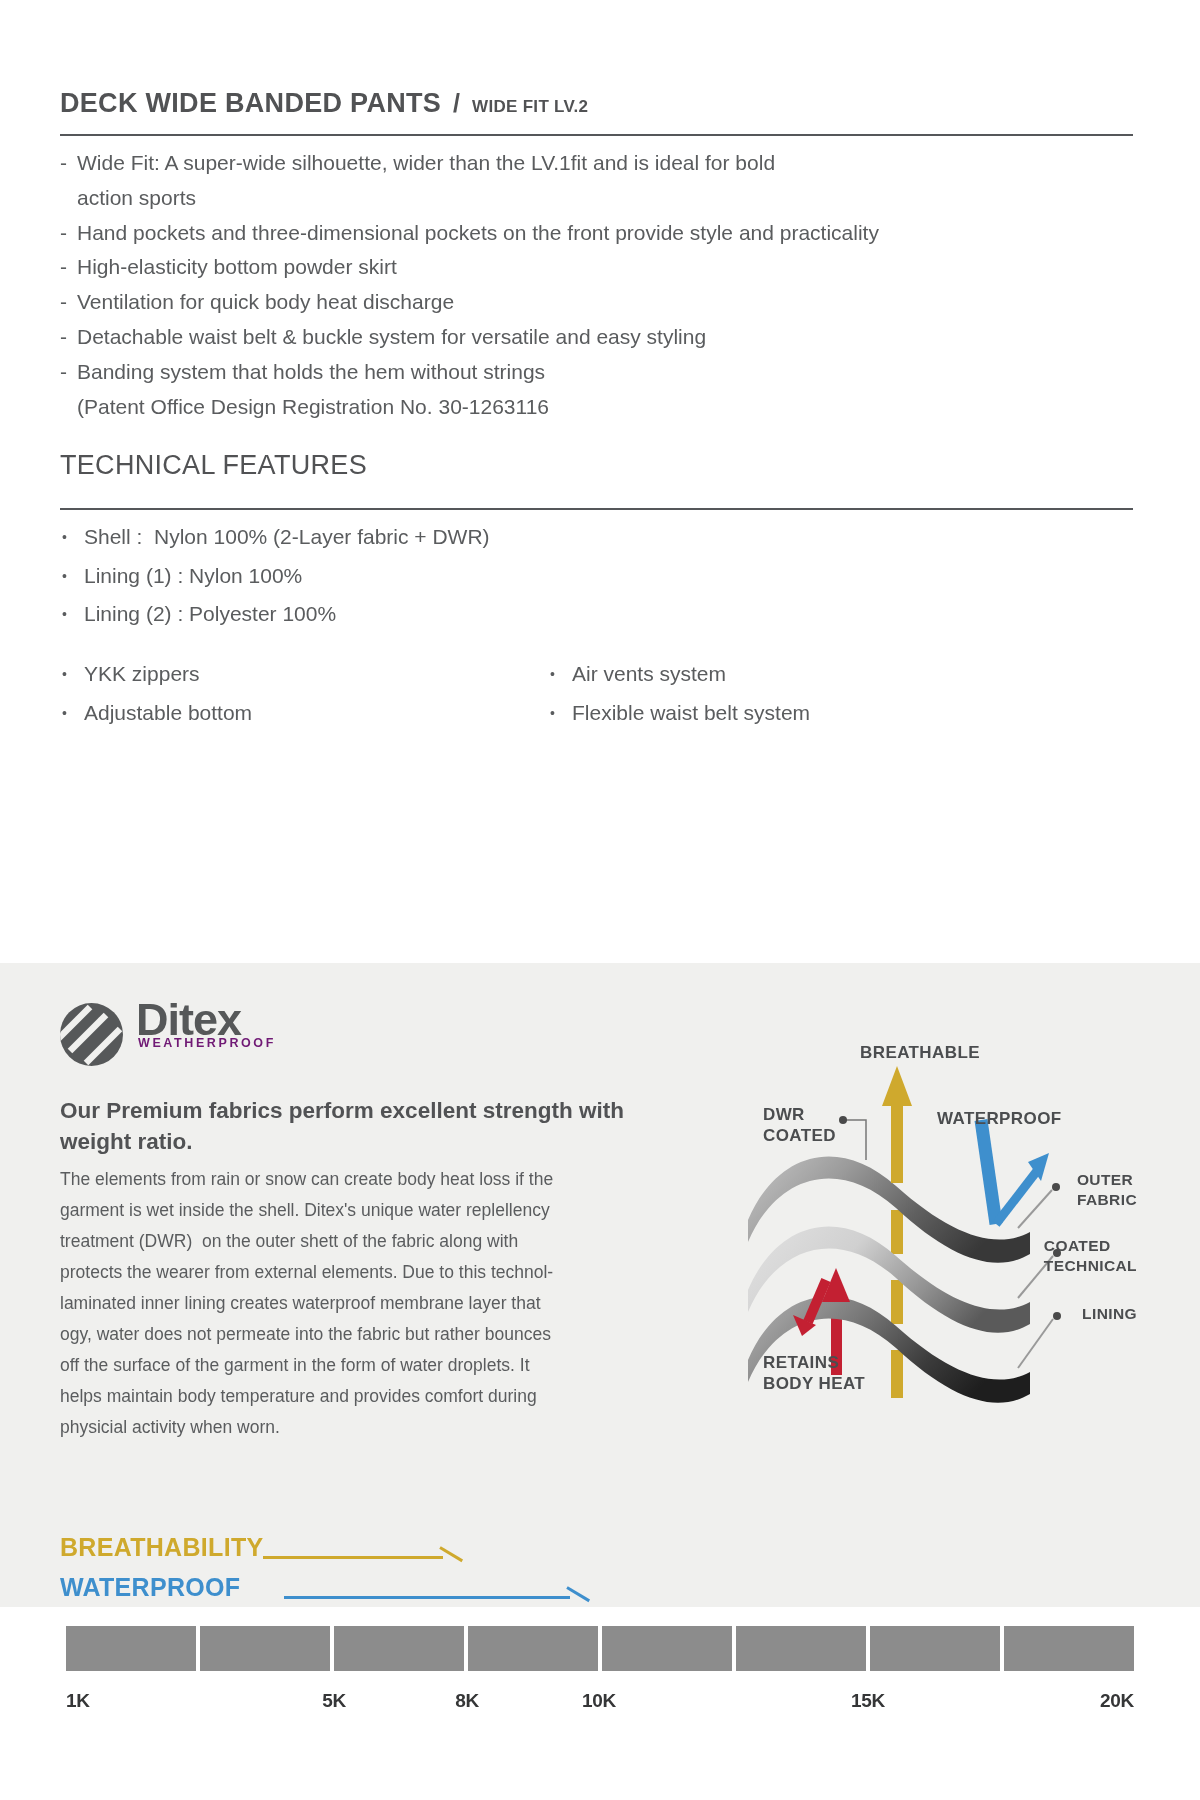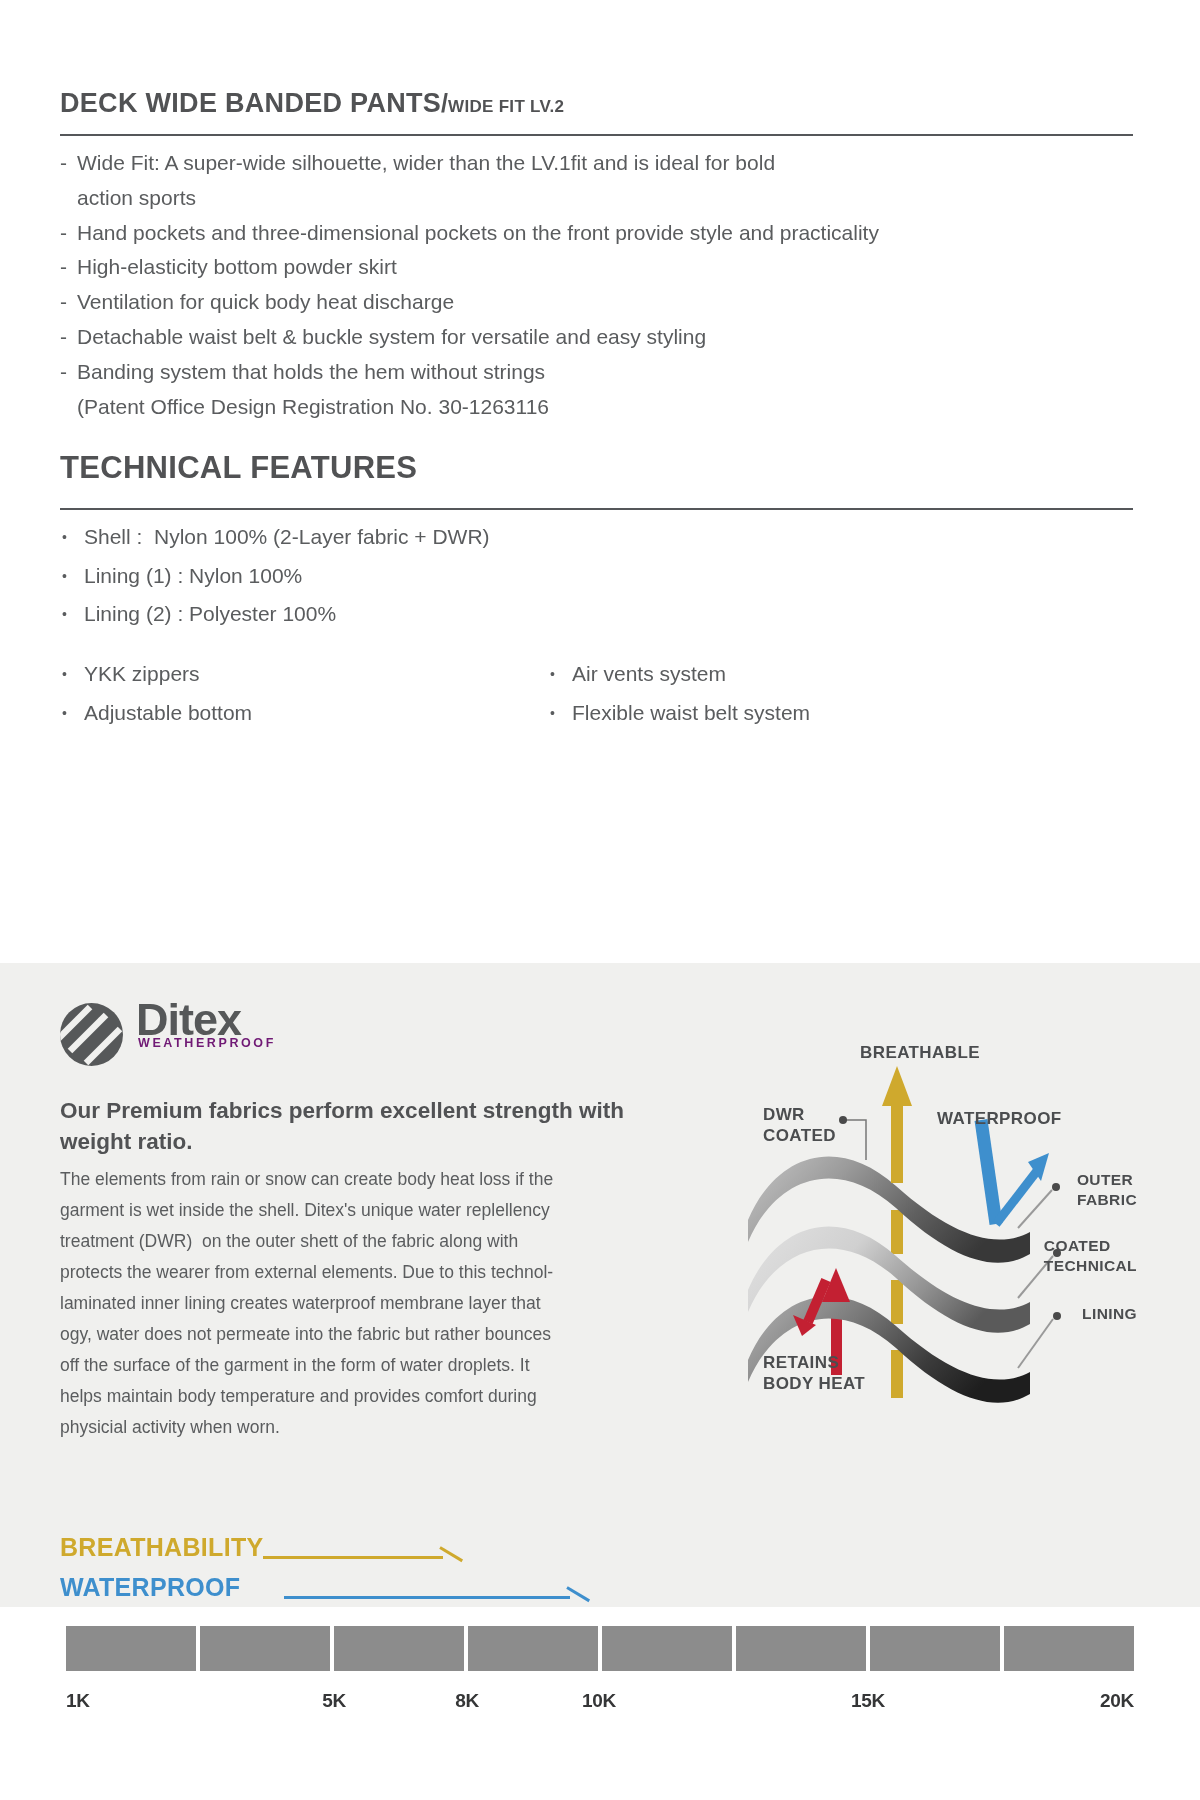--- a/index.html
+++ b/index.html
@@ -6,33 +6,33 @@
     --gold:#cfa92d; --blue:#3e8fcd; --red:#c32032;
     --bar-gray:#8c8c8c; --section-bg:#f0f0ee;
     --heading:#515254; --body:#5a5c5e;
   }
   *{box-sizing:border-box}
   body{margin:0;background:#888;display:flex;justify-content:center}
   .page{position:relative;width:1200px;height:1800px;background:#fff;
         font-family:"Liberation Sans",sans-serif;color:var(--body);overflow:hidden}
 
   
-  .title-row{position:absolute;left:60px;top:88px;display:flex;align-items:baseline;gap:0;color:var(--heading)}
+  .title-row{position:absolute;left:60px;top:88px;display:flex;align-items:baseline;gap:12px;color:var(--heading)}
   .title{font-size:27px;font-weight:bold;letter-spacing:.3px}
   .slash{font-size:25px;font-weight:600}
   .subtitle{font-size:17px;font-weight:bold;letter-spacing:.3px}
   .rule{position:absolute;left:60px;width:1073px;height:2px;background:#55575a}
 
   
   .features{position:absolute;left:60px;top:146px;width:1095px;font-size:21px;line-height:34.8px}
   .feature-line{display:flex}
   .feature-dash{width:17px;flex:0 0 17px}
 
   
-  .tech-heading{position:absolute;left:60px;top:450px;font-size:31px;font-weight:bold;color:var(--heading);letter-spacing:.3px}
+  .tech-heading{position:absolute;left:60px;top:450px;font-size:27px;font-weight:normal;color:var(--heading);letter-spacing:.3px}
   .materials{position:absolute;left:62px;top:519px;font-size:21px;line-height:35.5px}
   .extras{position:absolute;left:62px;top:656px;font-size:21px;line-height:35.5px;display:flex}
   .extras-col{width:488px}
   .bullet-row{display:flex;align-items:baseline}
   .bullet{flex:0 0 22px;font-size:14px;position:relative;top:-2px}
   .bullet-text{white-space:pre-wrap}
 
   
   .ditex-section{position:absolute;left:0;top:963px;width:1200px;height:644px;background:var(--section-bg)}
   .ditex-logo{position:absolute;left:60px;top:40px;width:63px;height:63px}

